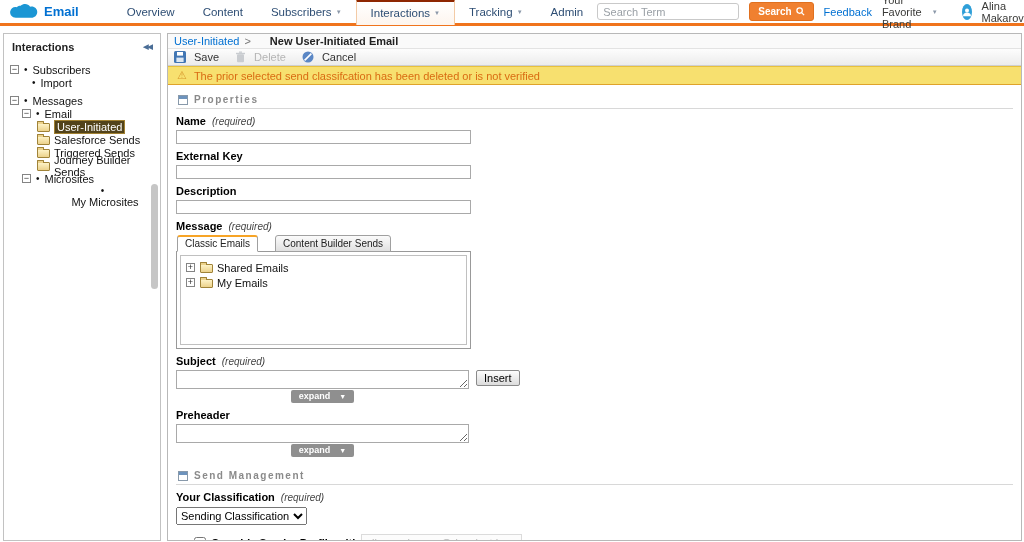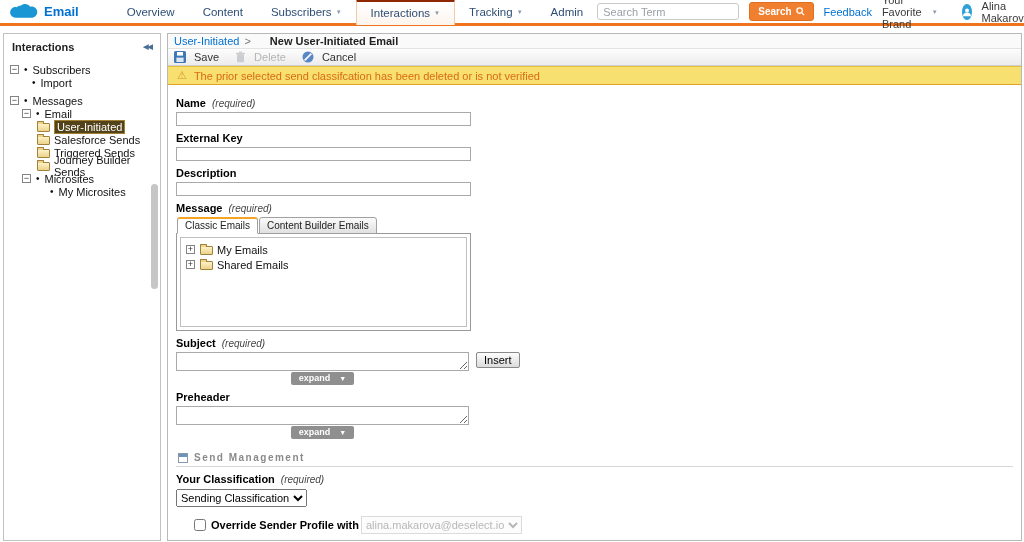--- a/index.html
+++ b/index.html
@@ -33,21 +33,21 @@
     border:1px solid #c2c2c2; background:#fff; }
   .sidebar-header { display:flex; justify-content:space-between; align-items:center;
     padding:7px 8px 4px 8px; font-size:11px; font-weight:bold; color:#222; }
   .collapse-arrows { color:#4a6d96; font-size:7px; letter-spacing:-1px; cursor:pointer; }
   .tree { margin-top:6px; }
   .trow { display:flex; align-items:center; font-size:11px; color:#111; height:13px; margin-bottom:0; }
   .lvl0 { padding-left:6px; }
   .lvl1b { padding-left:18px; }   
   .lvl1d { padding-left:28px; }   
   .lvl2f { padding-left:33px; }   
-  .lvl2d { padding-left:46px; }   
+  .lvl2d { padding-left:46px;flex-direction:column; }   
   .tgap { height:5px; }
   .box { width:9px; height:9px; border:1px solid #848484; background:#fff; color:#333;
     font-size:9px; line-height:7px; text-align:center; margin-right:5px; flex:none; }
   .box.minus::before { content:"−"; }
   .box.plus::before { content:"+"; }
   .bullet { margin-right:5px; font-size:10px; }
   .bullet::before { content:"•"; }
   .folder { width:13px; height:9px; background:linear-gradient(#fdf2c6,#ecd28c);
     border:1px solid #a08338; border-radius:1px; position:relative; margin-right:4px; margin-top:2px; flex:none; }
   .folder::before { content:""; position:absolute; top:-3px; left:-1px; width:5px; height:2px;
@@ -78,21 +78,21 @@
     border-bottom:1px solid #d8d8d8; }
   .section-icon { width:10px; height:10px; border:1px solid #8899aa;
     background:linear-gradient(#6d93bd 0 3px, #fff 3px); flex:none; }
   .section-title { font-size:10px; font-weight:bold; color:#8a8a8a; letter-spacing:1.5px; }
 
   .field-label { font-size:11px; font-weight:bold; color:#000; margin:6px 0 3px 0; }
   .req { font-style:italic; font-weight:normal; color:#444; margin-left:6px; font-size:10px; }
   input.text { width:295px; height:14px; border:1px solid #a9a9a9; font-size:11px;
     padding:0 2px; display:block; margin-bottom:4px; }
 
-  .tabs { display:flex; align-items:flex-end; margin-left:1px; position:relative; z-index:2; }
+  .tabs { display:flex; align-items:flex-end; margin-left:1px; position:relative; z-index:2;gap:16px; }
   .tab { font-size:10px; padding:2px 7px 2px; border:1px solid #a0a0a0;
     background:linear-gradient(#fbfbfb,#e0e0e0); border-radius:3px 3px 0 0; margin-right:1px;
     color:#222; cursor:pointer; }
   .tab.active { background:#fff; border-bottom:1px solid #fff; border-top:2px solid #f7a426;
     padding-top:1px; }
   .tree-box { width:295px; height:98px; border:1px solid #999; background:#fff; padding:3px;
     margin-top:-1px; }
   .tree-inner { width:100%; height:100%; border:1px solid #c0c0c0; padding:4px 5px; }
   .tbrow { display:flex; align-items:center; font-size:11px; height:15px; color:#111; }
 
@@ -265,20 +265,24 @@
   </div>
 
   <div class="warning">
     <span class="warn-icon">⚠</span>
     <span>The prior selected send classifcation has been deleted or is not verified</span>
   </div>
 
   <div class="content">
 
     
+    <div class="section-head">
+      <span class="section-icon"></span>
+      <span class="section-title">Properties</span>
+    </div>
 
     <div class="field-label">
       <span>Name</span><span class="req">(required)</span>
     </div>
     <input class="text" type="text" style="">
 
     <div class="field-label">
       <span>External Key</span>
     </div>
     <input class="text" type="text" style="">
@@ -286,33 +290,33 @@
     <div class="field-label">
       <span>Description</span>
     </div>
     <input class="text" type="text" style="">
 
     <div class="field-label">
       <span>Message</span><span class="req">(required)</span>
     </div>
     <div class="tabs">
       <span class="tab active">Classic Emails</span>
-      <span class="tab">Content Builder Emails</span>
+      <span class="tab">Content Builder Sends</span>
     </div>
     <div class="tree-box">
       <div class="tree-inner">
         <div class="tbrow">
           <span class="box plus"></span>
           <span class="folder"></span>
-          <span>My Emails</span>
+          <span>Shared Emails</span>
         </div>
         <div class="tbrow">
           <span class="box plus"></span>
           <span class="folder"></span>
-          <span>Shared Emails</span>
+          <span>My Emails</span>
         </div>
       </div>
     </div>
 
     <div class="field-label">
       <span>Subject</span><span class="req">(required)</span>
     </div>
     <div class="subject-row">
       <div>
         <textarea class="ta ta-subject" style=""></textarea>

